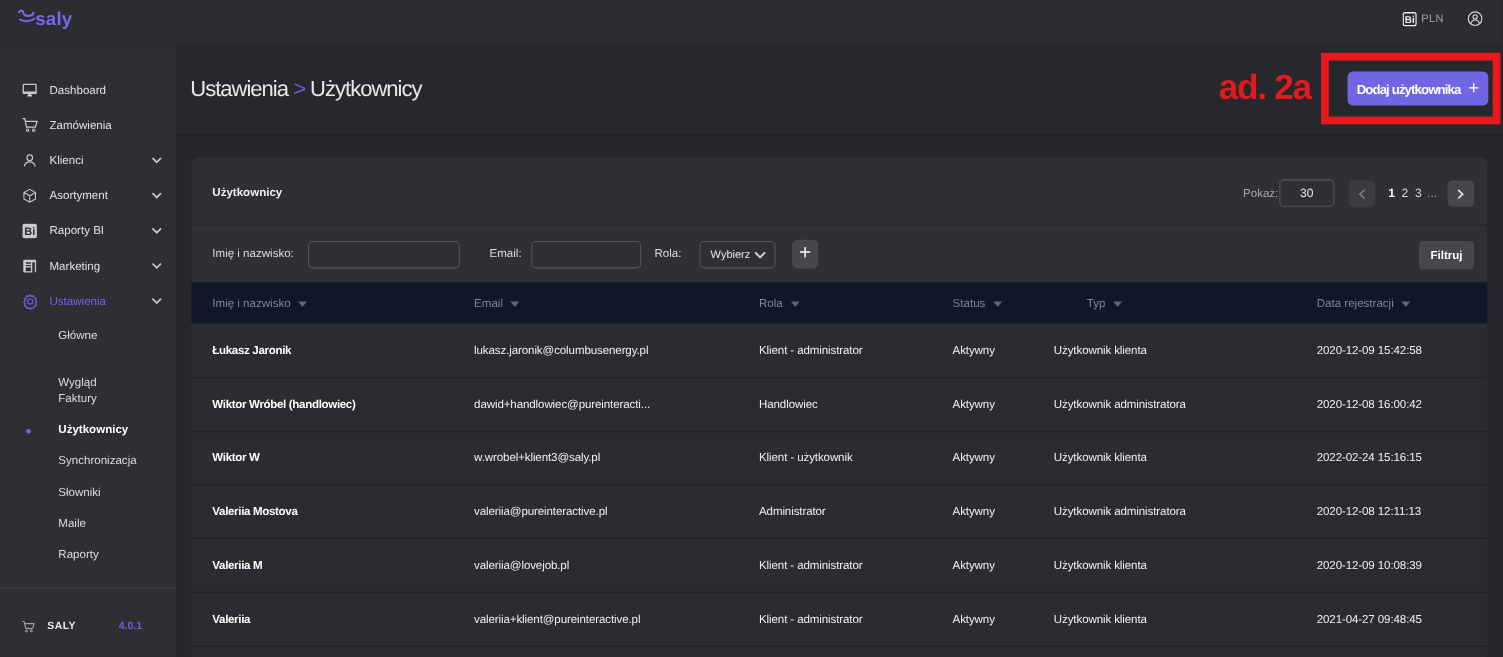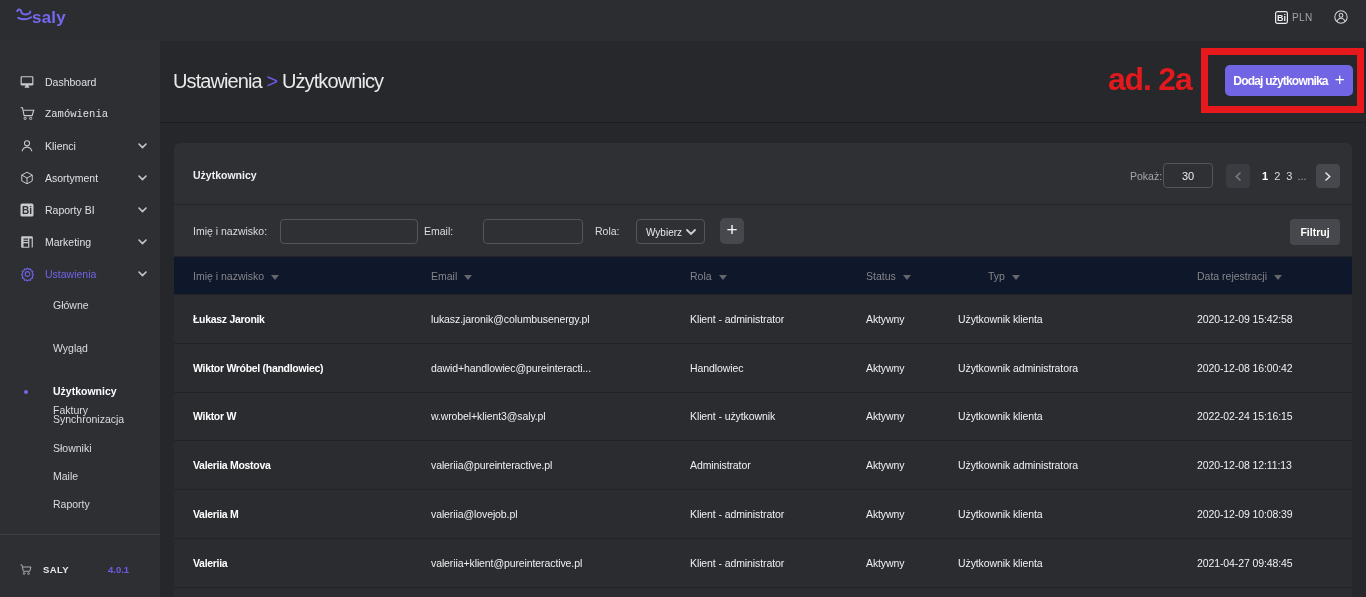--- a/index.html
+++ b/index.html
@@ -99,21 +99,21 @@
   </svg>
 </div>
 
 <div id="sidebar">
   <div class="mitem" style="top:25px;">
     <svg class="icn" width="14" height="14" viewBox="0 0 24 24">
         <path fill="#c9cacd" d="M21 2H3c-1.1 0-2 .9-2 2v12c0 1.1.9 2 2 2h7l-2 3v1h8v-1l-2-3h7c1.1 0 2-.9 2-2V4c0-1.1-.9-2-2-2zm0 12H3V4h18v10z"></path>
       </svg>
     <div class="txt">Dashboard</div>
   </div>
-  <div class="mitem" style="top:57px;font-family:Liberation Mono, monospace;">
+  <div class="mitem" style="top:57px;">
     <svg class="icn" width="15" height="15" viewBox="0 0 24 24">
         <path fill="none" stroke="#c9cacd" stroke-width="1.8" d="M1 2h3l2.6 12.5h12.8L22 6H6"></path>
         <circle cx="8.2" cy="19" r="1.8" fill="none" stroke="#c9cacd" stroke-width="1.6"></circle>
         <circle cx="17" cy="19" r="1.8" fill="none" stroke="#c9cacd" stroke-width="1.6"></circle>
       </svg>
     <div class="txt">Zamówienia</div>
   </div>
   <div class="mitem" style="top:89px;">
     <svg class="icn" width="14" height="14" viewBox="0 0 24 24">
         <path fill="none" stroke="#c9cacd" stroke-width="1.8" d="M12 3 a4.4 4.4 0 1 1 0 8.8 a4.4 4.4 0 0 1 0-8.8 z M3.5 21 c1.2-4.8 4.4-7 8.5-7 s7.3 2.2 8.5 7"></path>
@@ -156,21 +156,21 @@
         <path fill="none" stroke="#7164e8" stroke-width="1.7" d="M12 8.2 a3.8 3.8 0 1 1 0 7.6 a3.8 3.8 0 0 1 0 -7.6 z"></path>
         <path fill="none" stroke="#7164e8" stroke-width="1.7" d="M12 2.5 l2 2.2 2.9-.8.8 2.9 2.8 1-1 2.8 2 2.4-2 2.4 1 2.8-2.8 1-.8 2.9-2.9-.8-2 2.2-2-2.2-2.9.8-.8-2.9-2.8-1 1-2.8-2-2.4 2-2.4-1-2.8 2.8-1 .8-2.9 2.9.8z"></path>
       </svg>
     <div class="txt" style="color:#7164e8;">Ustawienia</div>
     <svg class="chev" width="9" height="6" viewBox="0 0 9 6">
         <path d="M1 1 L4.5 4.5 L8 1" fill="none" stroke="#c6c7ca" stroke-width="1.6" stroke-linecap="round"></path>
       </svg>
   </div>
   <div class="sub" style="top:264px;">Główne</div>
   <div class="sub" style="top:307px;">Wygląd</div>
-  <div class="sub" style="top:321px;margin-top:48px;">Faktury</div>
+  <div class="sub" style="top:321px;">Faktury</div>
   <div class="sub" style="top:349.5px; color:#fff; font-weight:bold;">Użytkownicy</div>
   <div style="position:absolute; left:24px; top:349px; width:4px; height:4px; border-radius:50%; background:#7668ec;"></div>
   <div class="sub" style="top:378px;">Synchronizacja</div>
   <div class="sub" style="top:406.5px;">Słowniki</div>
   <div class="sub" style="top:434.5px;">Maile</div>
   <div class="sub" style="top:463px;">Raporty</div>
   <div id="sfoot">
     <svg width="12" height="12" viewBox="0 0 24 24" style="position:absolute;left:20px;top:29px;">
         <path fill="none" stroke="#b9babd" stroke-width="1.8" d="M1 2h3l2.6 12.5h12.8L22 6H6"></path>
         <circle cx="8.2" cy="19" r="1.8" fill="none" stroke="#b9babd" stroke-width="1.6"></circle>
@@ -203,21 +203,21 @@
     <div id="pages"><b>1</b><span style="margin-left:6px;">2</span><span style="margin-left:6px;">3</span><span style="margin-left:5px;color:#9fa0a4;">...</span></div>
     <div class="pgbtn" id="next">
         <svg width="6" height="9" viewBox="0 0 6 9">
           <path d="M1 1 L4.7 4.5 L1 8" fill="none" stroke="#e8e8ea" stroke-width="1.5" stroke-linecap="round"></path>
         </svg>
       </div>
   </div>
   <div id="filters">
     <div class="flabel" style="left:19px;">Imię i nazwisko:</div>
     <div class="finput" style="left:106px; width:138px;"></div>
-    <div class="flabel" style="left:250px;">Email:</div>
+    <div class="flabel" style="left:271px;">Email:</div>
     <div class="finput" style="left:309px; width:100px;"></div>
     <div class="flabel" style="left:421px;">Rola:</div>
     <div class="finput" style="left:462px; width:69px;">
       <span style="position:absolute;left:9px;top:50%;transform:translateY(-50%);font-size:10px;color:#e8e8ea;">Wybierz</span>
       <svg width="10" height="7" viewBox="0 0 10 7" style="position:absolute;right:8px;top:9px;">
           <path d="M1 1 L5 5 L9 1" fill="none" stroke="#cfcfd2" stroke-width="1.8" stroke-linecap="round"></path>
         </svg>
     </div>
     <div id="fplus">+</div>
     <div id="filtruj">Filtruj</div>

